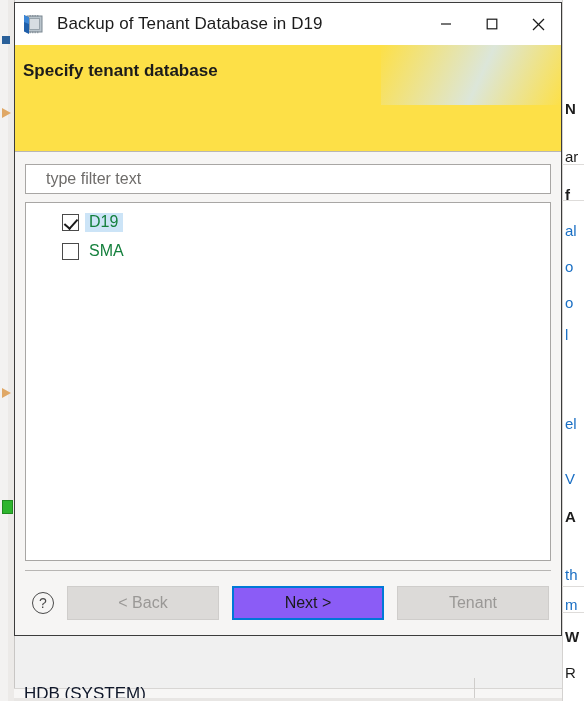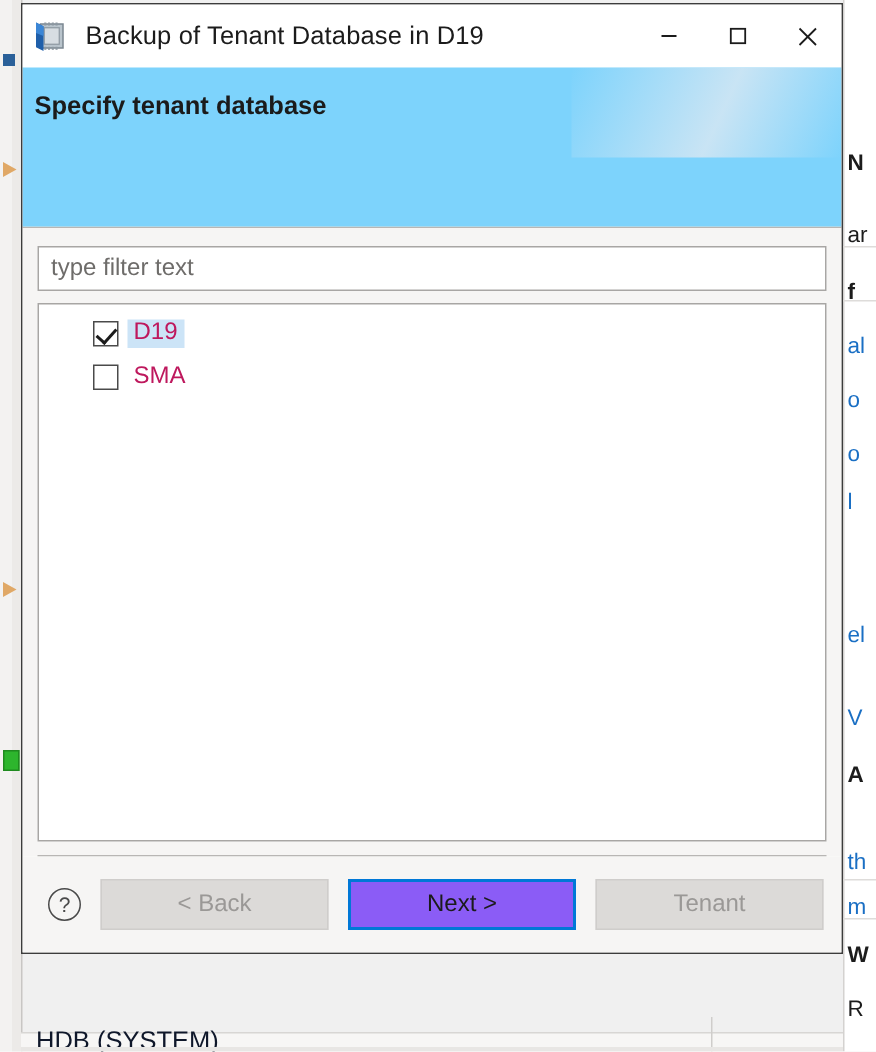--- a/index.html
+++ b/index.html
@@ -149,21 +149,21 @@
     width: 46px; height: 42px;
     display: flex;
     align-items: center;
     justify-content: center;
     cursor: default;
   }
 
   
   .dlg-header {
     flex: 0 0 auto;
-    background: #7dd3fc;
+    background: #fde047;
     padding: 16px 0 0 8px;
     height: 106px;
     box-sizing: border-box;
     position: relative;
   }
   .dlg-header-title {
     font-size: 17px;
     font-weight: bold;
     color: #1b1b1b;
   }
@@ -192,21 +192,21 @@
   }
   .filter-input {
     height: 30px;
     flex: 0 0 30px;
     border: 1px solid #a8a6a4;
     background: #ffffff;
     box-sizing: border-box;
     font-family: "Liberation Sans", sans-serif;
     font-size: 16px;
     color: #1b1b1b;
-    padding: 0 8px;
+    padding: 0 20px;
     outline: none;
     width: 100%;
   }
   .filter-input::placeholder { color: #6e6c6a; opacity: 1; }
 
   .tree-box {
     margin-top: 8px;
     flex: 1 1 auto;
     border: 1px solid #a8a6a4;
     background: #ffffff;
@@ -235,21 +235,21 @@
     position: absolute;
     left: 4px; top: 1px;
     width: 6px; height: 11px;
     border: solid #1b1b1b;
     border-width: 0 2px 2px 0;
     transform: rotate(42deg);
   }
   .tree-label {
     margin-left: 6px;
     font-size: 16px;
-    color: #be185d;
+    color: #15803d;
     padding: 1px 5px 2px 4px;
     line-height: 1;
   }
   .tree-item.selected .tree-label {
     background: #cce4f7;
   }
 
   
   .footer-sep {
     height: 1px;

